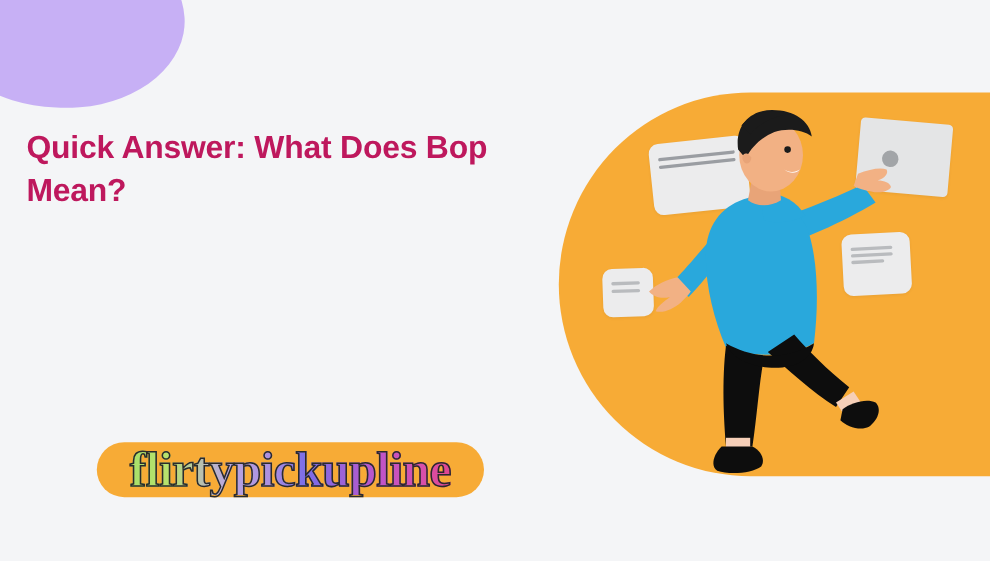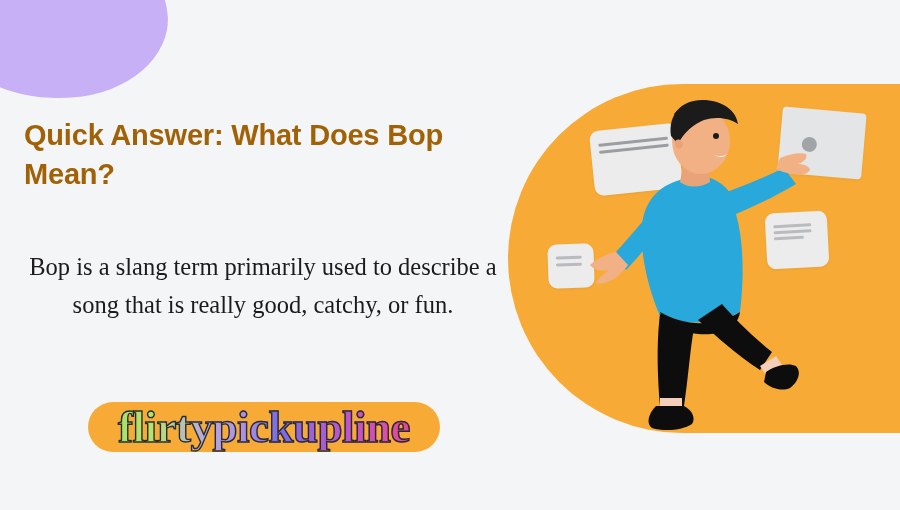--- a/index.html
+++ b/index.html
@@ -53,21 +53,21 @@
     height: 510px;
   }
   .title {
     position: absolute;
     left: 24px;
     top: 116px;
     width: 500px;
     font-size: 29px;
     font-weight: bold;
     line-height: 1.33;
-    color: #a16207;
+    color: #be185d;
     letter-spacing: -0.2px;
   }
   .body-text {
     position: absolute;
     left: 18px;
     top: 248px;
     width: 490px;
     text-align: center;
     font-family: "Liberation Serif", serif;
     font-size: 24.5px;
@@ -221,20 +221,19 @@
 
       <path d="M148 322 C 140 330, 138 340, 144 344 C 156 348, 176 346, 184 340
                C 188 334, 184 326, 176 322 Z" fill="#0d0d0d"></path>
       <path d="M258 288 C 266 282, 280 278, 288 282 C 294 288, 290 298, 282 304
                C 274 308, 262 304, 256 298 Z" fill="#0d0d0d"></path>
     </svg>
   </div>
 
   <div class="left-col">
     <div class="title">Quick Answer: What Does Bop Mean?</div>
-    <div class="body-text">Bop is a slang term primarily used to describe a song that is really good, catchy, or fun.</div>
   </div>
 
   <div class="logo-badge">
     <span class="logo-text">flirtypickupline</span>
   </div>
 
 </div>
 
 </body></html>

